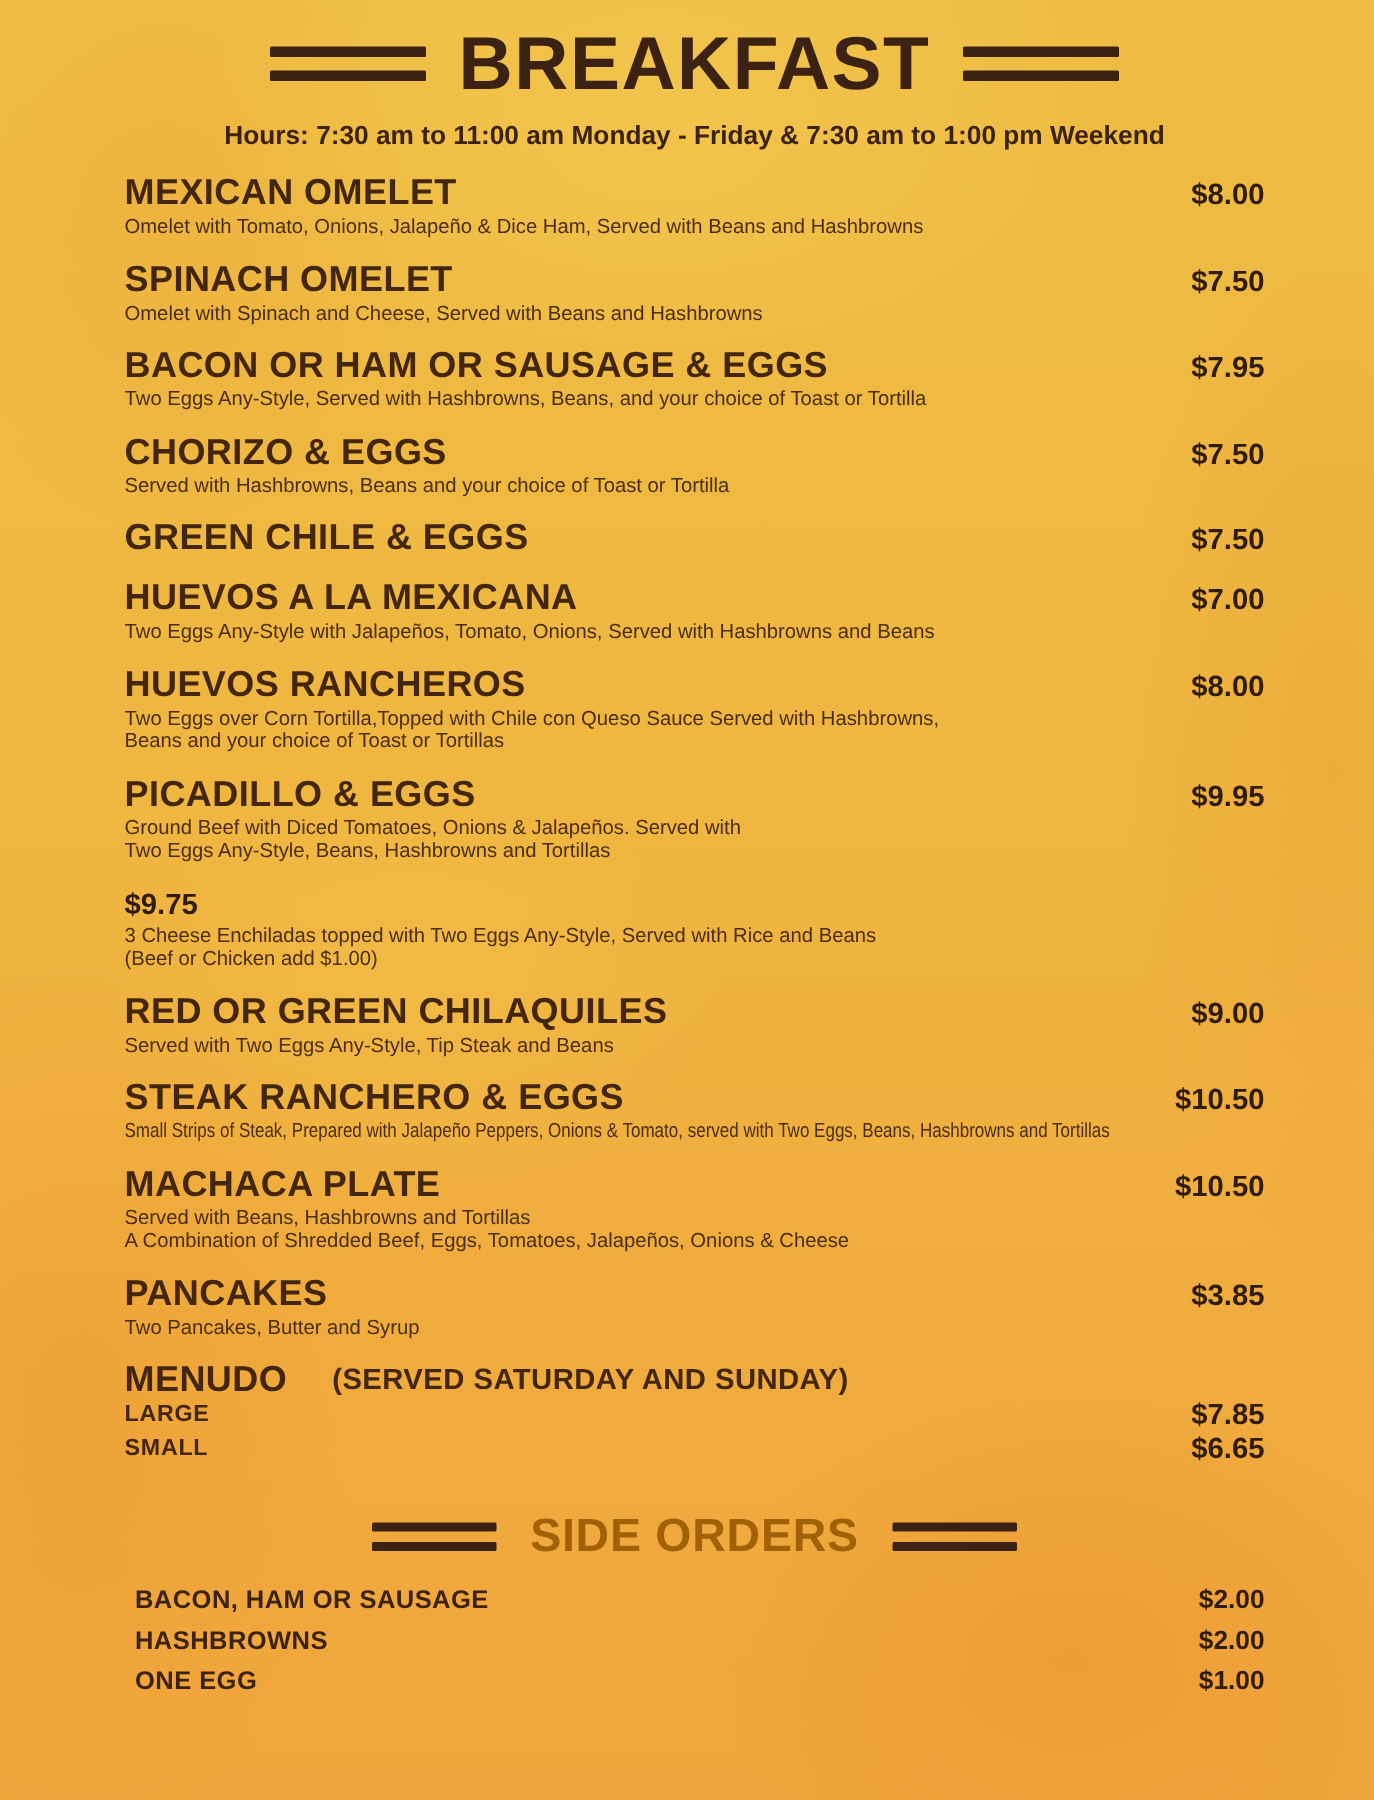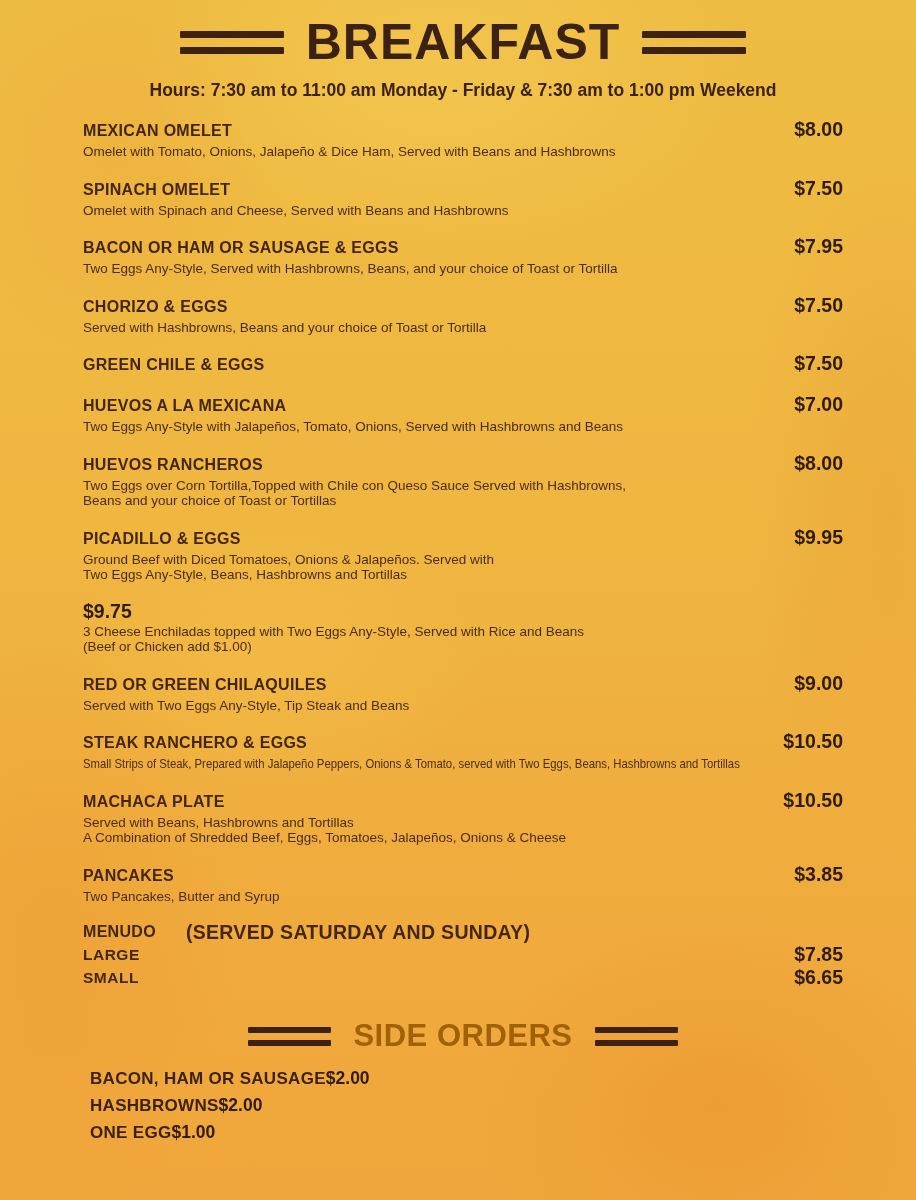--- a/index.html
+++ b/index.html
@@ -71,21 +71,21 @@
 
   
   .items { margin-top: 17px; }
   .item { margin-bottom: 17px; }
   .row {
     display: flex;
     justify-content: space-between;
     align-items: baseline;
   }
   .item-name {
-    font-size: 16px;
+    font-size: 24px;
     line-height: 22px;
     font-weight: bold;
     letter-spacing: 0.3px;
     color: #432610;
   }
   .item-price {
     font-size: 19.5px;
     line-height: 22px;
     font-weight: bold;
     color: #2f1c0c;
@@ -110,36 +110,36 @@
     margin-left: 30px;
     font-size: 19.5px;
     line-height: 22px;
     font-weight: bold;
     letter-spacing: 0.3px;
     color: #432610;
   }
   .size-row {
     display: flex;
     justify-content: space-between;
-    align-items: flex-start;
+    align-items: center;
     line-height: 23px;
   }
   .size-label {
     font-size: 15.5px;
     font-weight: bold;
     letter-spacing: 0.5px;
     color: #432610;
   }
 
   
   .side-orders { margin-top: 30px; }
   .side-items { margin-top: 12px; }
   .side-row {
     display: flex;
-    justify-content: flex-start;
+    justify-content: space-between;
     align-items: baseline;
     line-height: 27px;
     padding-left: 7px;
   }
   .side-name {
     font-size: 17px;
     font-weight: bold;
     letter-spacing: 0.3px;
     color: #3b2212;
   }

